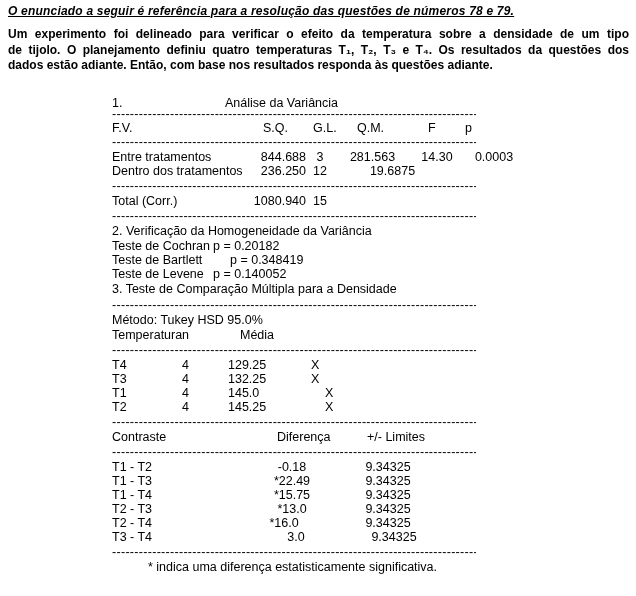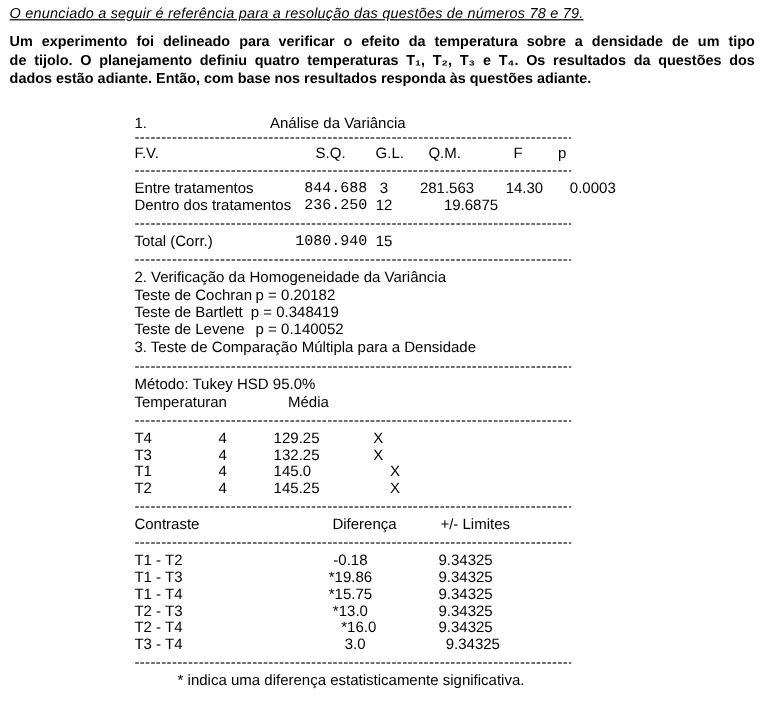--- a/index.html
+++ b/index.html
@@ -7,21 +7,21 @@
     width:636px;height:596px;
     background:#ffffff;color:#000000;
     font-family:"Liberation Sans","DejaVu Sans",sans-serif;
     overflow:hidden;
   }
   .page{position:relative;width:636px;height:596px;background:#fff;}
 
   
   .doc-title{
     position:absolute;left:8px;top:4px;width:622px;
-    font-size:12px;font-weight:normal;font-style:italic;
+    font-size:12px;font-weight:bold;font-style:italic;
     text-decoration:underline;
     letter-spacing:0.2px;
   }
   .doc-paragraph{
     position:absolute;left:8px;top:27px;width:621px;
     font-size:12px;font-weight:bold;line-height:15.5px;
   }
   .doc-paragraph .pline{white-space:nowrap;}
   .doc-paragraph .pline.just{
     white-space:normal;
@@ -35,21 +35,21 @@
     font-size:12.5px;
   }
   .ln{position:absolute;left:0;height:14px;white-space:nowrap;width:424px;}
   .ln span{white-space:pre;}
   .at{position:absolute;top:0;}
   .sep{
     position:absolute;left:0;width:364px;height:14px;
     overflow:hidden;white-space:nowrap;
     font-size:12.5px;letter-spacing:0.3px;
   }
-  .num-r{position:absolute;top:0;text-align:right;font-family:Liberation Mono, monospace;}
+  .num-r{position:absolute;top:0;text-align:right;}
   .num-c{position:absolute;top:0;text-align:center;}
 </style>
 </head>
 <body>
 
 <div class="page">
 
   <div class="doc-title">O enunciado a seguir é referência para a resolução das questões de números 78 e 79.</div>
 
   <div class="doc-paragraph">
@@ -105,21 +105,21 @@
     <div class="sep" style="top:117px">----------------------------------------------------------------------------------------------------</div>
 
     <div class="ln" style="top:132px">2. Verificação da Homogeneidade da Variância</div>
 
     <div class="ln" style="top:147px">
       <span class="at" style="left:0">Teste de Cochran</span>
       <span class="at" style="left:101px">p = 0.20182</span>
     </div>
     <div class="ln" style="top:161px">
       <span class="at" style="left:0">Teste de Bartlett</span>
-      <span class="at" style="left:97px">p = 0.348419</span>
+      <span class="at" style="left:118px">p = 0.348419</span>
     </div>
     <div class="ln" style="top:175px">
       <span class="at" style="left:0">Teste de Levene</span>
       <span class="at" style="left:101px">p = 0.140052</span>
     </div>
 
     <div class="ln" style="top:190px">3. Teste de Comparação Múltipla para a Densidade</div>
 
     <div class="sep" style="top:206px">----------------------------------------------------------------------------------------------------</div>
 
@@ -172,36 +172,36 @@
 
     <div class="sep" style="top:353px">----------------------------------------------------------------------------------------------------</div>
 
     <div class="ln" style="top:368px">
       <span class="at" style="left:0">T1 - T2</span>
       <span class="num-c" style="left:148px;width:64px">-0.18</span>
       <span class="num-c" style="left:244px;width:64px">9.34325</span>
     </div>
     <div class="ln" style="top:382px">
       <span class="at" style="left:0">T1 - T3</span>
-      <span class="num-c" style="left:148px;width:64px">*19.86</span>
+      <span class="num-c" style="left:148px;width:64px">*22.49</span>
       <span class="num-c" style="left:244px;width:64px">9.34325</span>
     </div>
     <div class="ln" style="top:396px">
       <span class="at" style="left:0">T1 - T4</span>
       <span class="num-c" style="left:148px;width:64px">*15.75</span>
       <span class="num-c" style="left:244px;width:64px">9.34325</span>
     </div>
     <div class="ln" style="top:410px">
       <span class="at" style="left:0">T2 - T3</span>
       <span class="num-c" style="left:148px;width:64px">*13.0</span>
       <span class="num-c" style="left:244px;width:64px">9.34325</span>
     </div>
     <div class="ln" style="top:424px">
       <span class="at" style="left:0">T2 - T4</span>
-      <span class="num-c" style="left:155px;width:64px">*16.0</span>
+      <span class="num-c" style="left:140px;width:64px">*16.0</span>
       <span class="num-c" style="left:244px;width:64px">9.34325</span>
     </div>
     <div class="ln" style="top:438px">
       <span class="at" style="left:0">T3 - T4</span>
       <span class="num-c" style="left:152px;width:64px">3.0</span>
       <span class="num-c" style="left:250px;width:64px">9.34325</span>
     </div>
 
     <div class="sep" style="top:453px">----------------------------------------------------------------------------------------------------</div>
 

